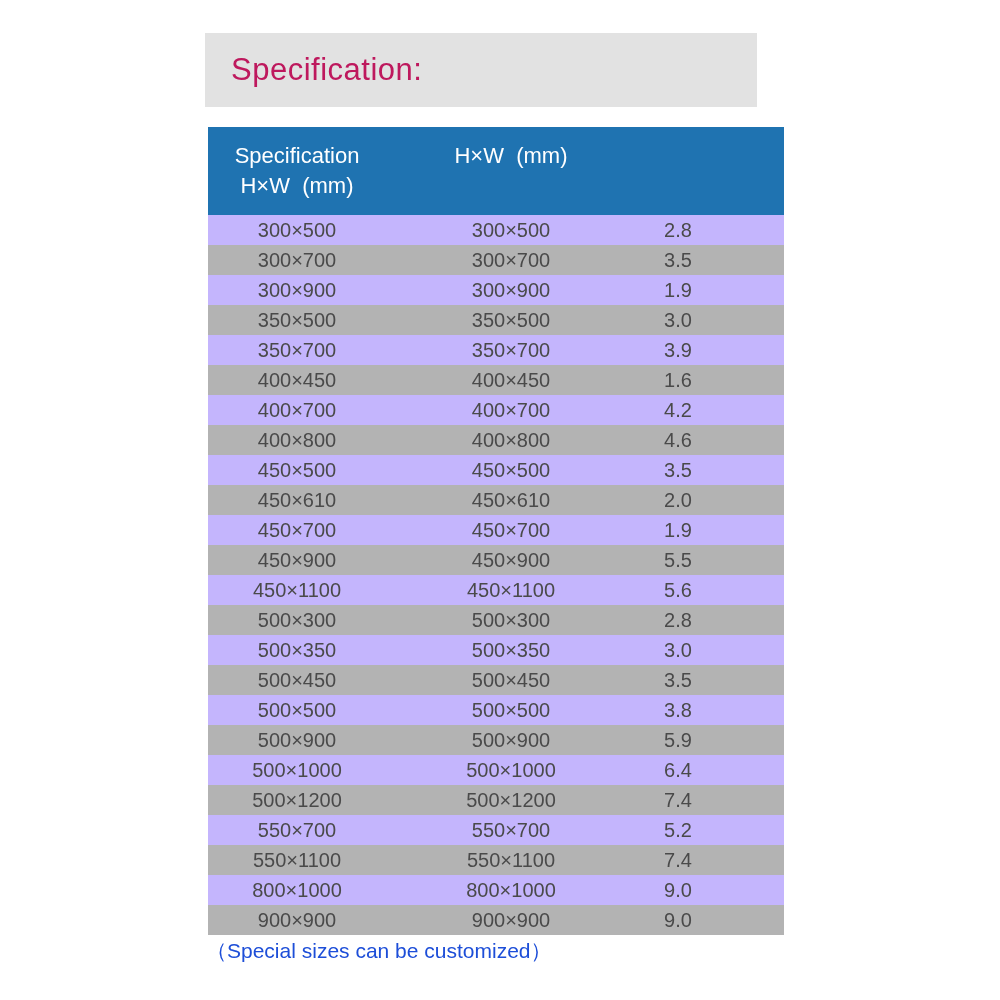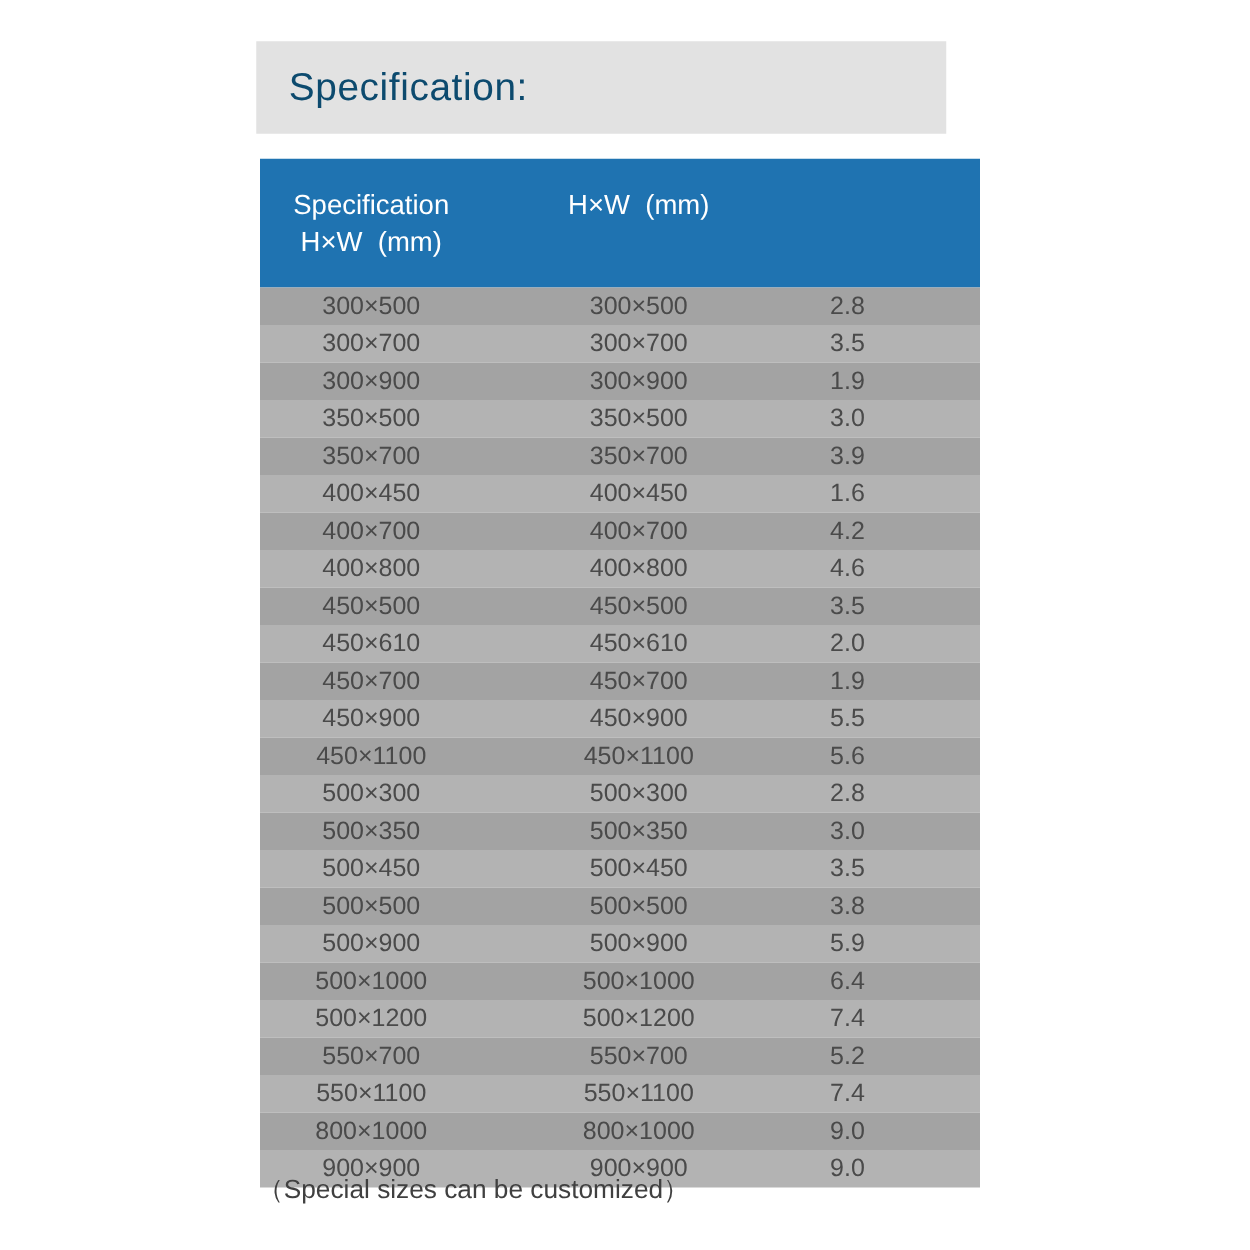--- a/index.html
+++ b/index.html
@@ -14,59 +14,59 @@
     position: absolute;
     left: 205px; top: 33px;
     width: 552px; height: 74px;
     background: #e2e2e2;
     display: flex;
     align-items: center;
   }
   .title-bar .title-text {
     padding-left: 26px;
     font-size: 31px;
-    color: #0c4a6e;
+    color: #be185d;
     letter-spacing: 0.5px;
   }
   .spec-table {
     position: absolute;
     left: 208px; top: 127px;
     width: 576px;
   }
   .thead {
-    height: 103px;
+    height: 88px;
     background: #1f73b1;
     color: #ffffff;
     display: grid;
     grid-template-columns: 178px 250px 84px;
     align-content: center;
   }
   .th {
     text-align: center;
     font-size: 22px;
     line-height: 30px;
   }
   .th .line2 { white-space: pre; }
   .tbody { width: 100%; }
   .row {
     height: 30px;
     display: grid;
     grid-template-columns: 178px 250px 84px;
     align-items: center;
     font-size: 20px;
     color: #4a4a4a;
-    background: #a3a3a3;
+    background: #c4b5fd;
   }
   .row:nth-child(even) { background: #b3b3b3; }
   .cell { text-align: center; }
   .footnote {
     position: absolute;
     left: 206px; top: 937px;
     font-size: 21px;
-    color: #404040;
+    color: #1d4ed8;
   }
 </style>
 </head>
 <body>
 
 <div class="title-bar">
   <span class="title-text">Specification:</span>
 </div>
 
 <div class="spec-table">

